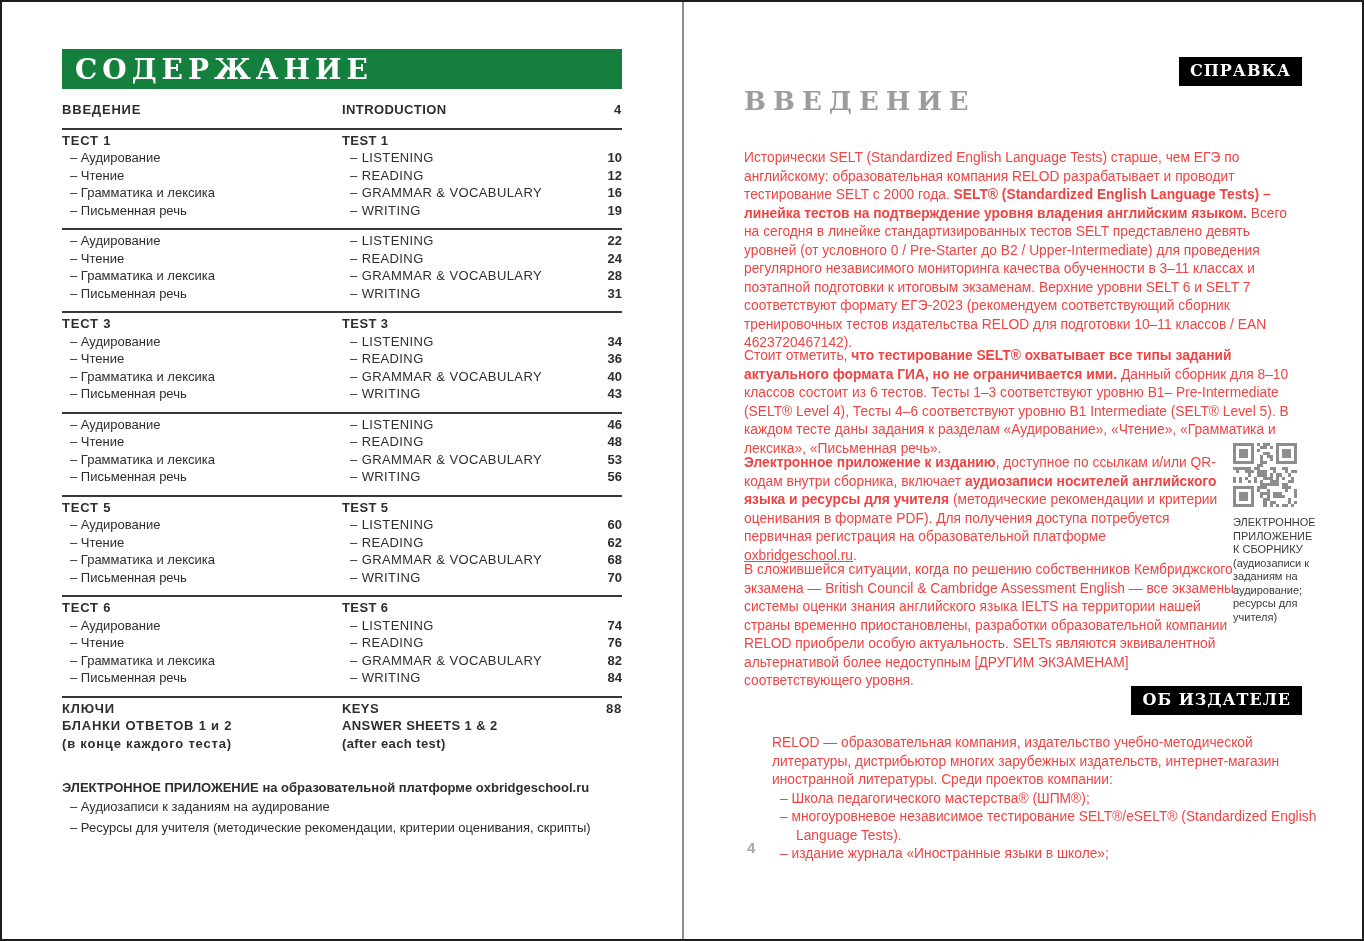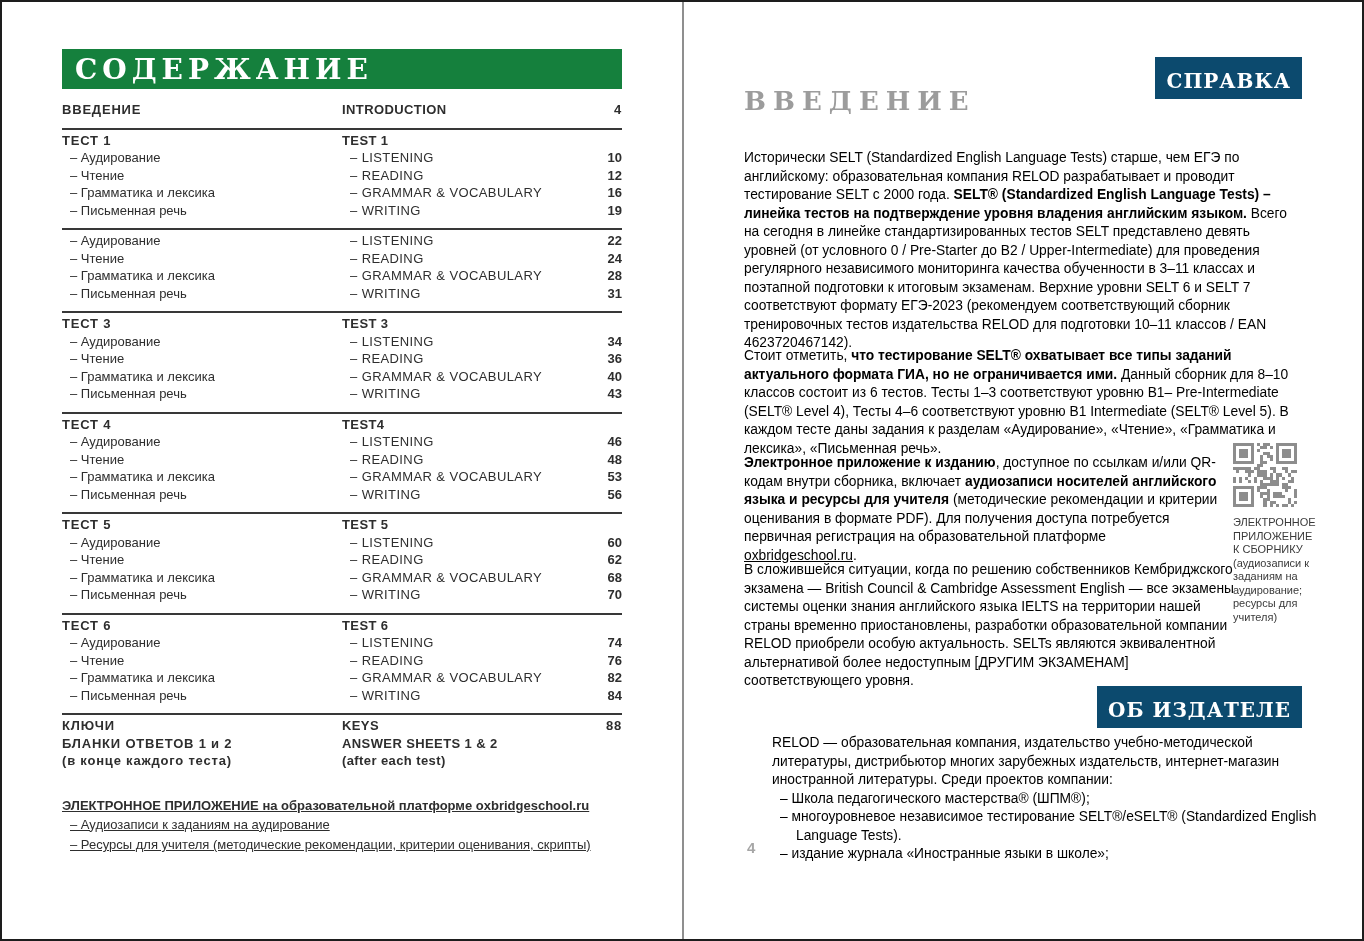--- a/index.html
+++ b/index.html
@@ -19,39 +19,39 @@
   }
   .toc-blocks { margin-top:9px; }
   .toc-block { padding:3px 0 9px; }
   .toc-block.ruled { border-bottom:2px solid #383838; }
   .toc-block + .toc-block { padding-top:2px; }
   .toc-row { display:grid; grid-template-columns:280px 1fr 38px; font-size:13px; line-height:17.5px; }
   .toc-row .col-pg { text-align:right; font-weight:bold; }
   .toc-row.head { font-weight:bold; letter-spacing:.8px; }
   .toc-row.item .col-ru, .toc-row.item .col-en { padding-left:8px; }
   .col-en { letter-spacing:.4px; }
-  .eapp { margin-top:17px; font-size:13px;text-decoration:underline; }
+  .eapp { margin-top:17px; font-size:13px; }
   .eapp-head { font-weight:bold; line-height:19px; }
   .eapp-item { padding-left:8px; line-height:20.5px; }
 
   
   .page-right { position:absolute; left:742px; top:0; width:558px; height:941px; }
   .badge {
-    position:absolute; background:#0c4a6e; color:#ffffff;
+    position:absolute; background:#000000; color:#ffffff;
     font-family:"DejaVu Serif", serif; font-weight:bold;
-    font-size:20px; letter-spacing:1px; padding:12px 11px 6px; white-space:nowrap;
+    font-size:16px; letter-spacing:1px; padding:4px 11px 6px; white-space:nowrap;
   }
   #badge-top { top:55px; right:0; }
   #badge-publisher { top:684px; right:0; }
   .p2-title {
     position:absolute; left:0; top:84px; color:#9c9c9c;
     font-family:"DejaVu Serif", serif; font-weight:bold;
     font-size:26px; letter-spacing:7px;
   }
-  .para { position:absolute; left:0; font-size:13.8px; line-height:18.5px; color:#000000; }
+  .para { position:absolute; left:0; font-size:13.8px; line-height:18.5px; color:#ef4444; }
   .para .b { font-weight:bold; }
   .para .u { text-decoration:underline; }
   #p1 { top:147px; width:558px; }
   #p2 { top:345px; width:558px; }
   #p3 { top:452px; width:474px; }
   #p4 { top:559px; width:500px; }
   #p5 { top:732px; width:558px;margin-left:28px; }
   .pub-item { padding-left:24px; text-indent:-16px; }
   #qr-block { position:absolute; left:489px; top:441px; width:86px; }
   #qr-block svg { display:block; }
@@ -143,25 +143,20 @@
             <span class="col-en">– GRAMMAR &amp; VOCABULARY</span>
             <span class="col-pg">40</span>
           </div>
           <div class="toc-row item">
             <span class="col-ru">– Письменная речь</span>
             <span class="col-en">– WRITING</span>
             <span class="col-pg">43</span>
           </div>
         </div>
         <div class="toc-block ruled">
-          <div class="toc-row head">
-            <span class="col-ru">ТЕСТ 4</span>
-            <span class="col-en">TEST4</span>
-            <span class="col-pg"></span>
-          </div>
           <div class="toc-row item">
             <span class="col-ru">– Аудирование</span>
             <span class="col-en">– LISTENING</span>
             <span class="col-pg">46</span>
           </div>
           <div class="toc-row item">
             <span class="col-ru">– Чтение</span>
             <span class="col-en">– READING</span>
             <span class="col-pg">48</span>
           </div>

